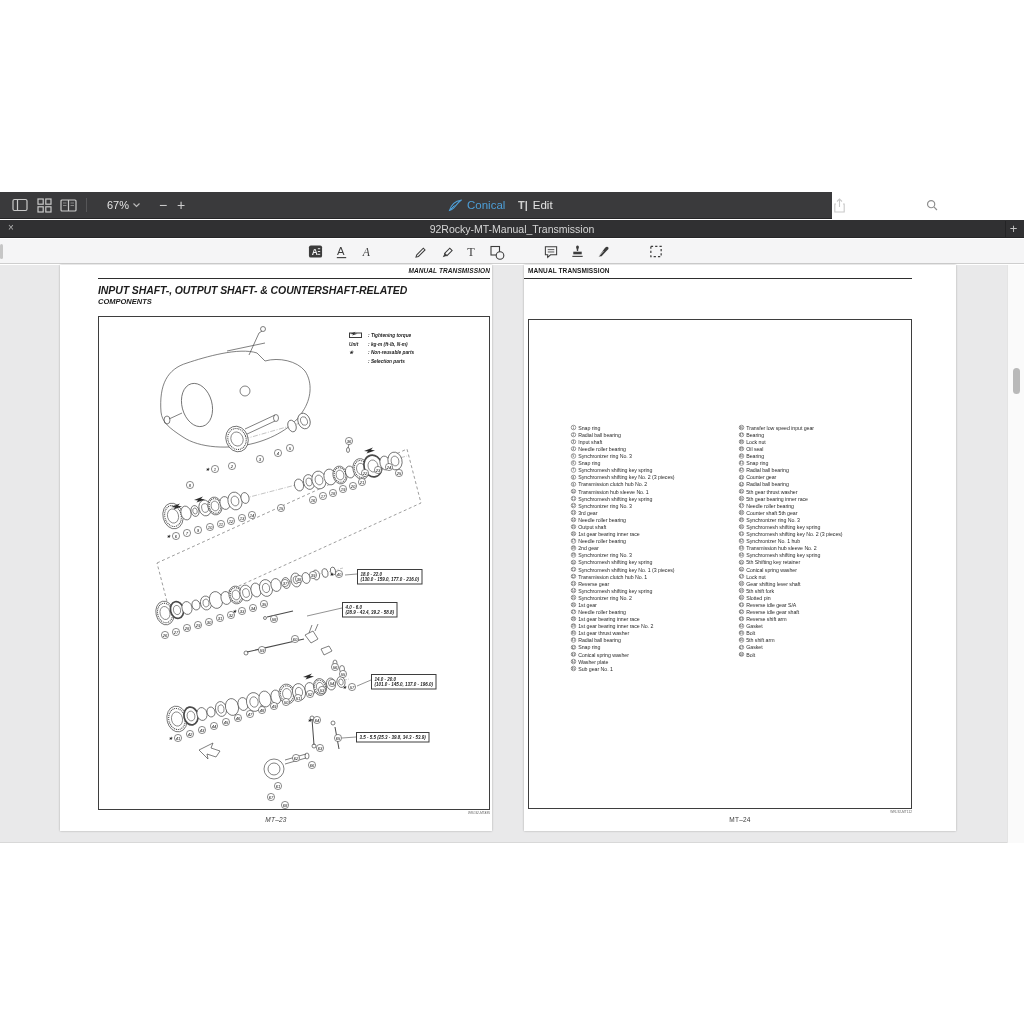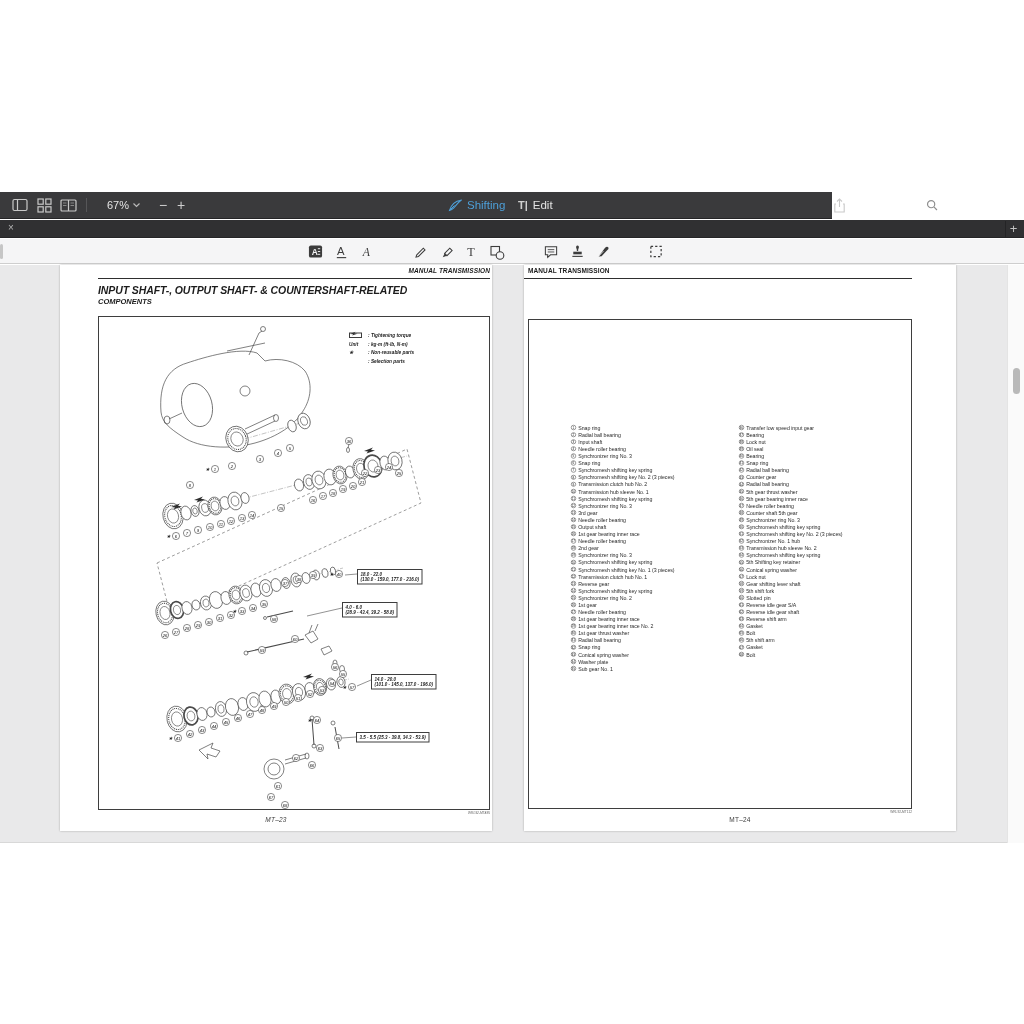--- a/index.html
+++ b/index.html
@@ -111,21 +111,21 @@
         </svg>
     </div>
     <div class="pm" style="margin-left:14px">−</div>
     <div class="pm">+</div>
 
     <div class="annotate-btn">
       <svg width="14" height="13" viewBox="0 0 14 13">
           <path d="M1.5,11.5 C3.5,5 8,1.8 13,1.2 C9.5,3.8 7.6,7.2 5.6,9.2 C4.4,10.4 2.8,11.2 1.5,11.5 Z" fill="none" stroke="#4d9fd8" stroke-width="1.1"></path>
           <line x1="1.5" y1="11.5" x2="6.5" y2="6.5" stroke="#4d9fd8" stroke-width="1"></line>
         </svg>
-      <span>Shifting</span>
+      <span>Conical</span>
     </div>
     <div class="edit-btn">
       <span class="ticon">T|</span>
       <span>Edit</span>
     </div>
 
     <div class="tb-icon share">
       <svg width="13" height="15" viewBox="0 0 13 15">
           <g fill="none" stroke="#c9c9c9" stroke-width="1.1">
             <path d="M3,6 H1.8 V14 H11.2 V6 H10"></path>
@@ -138,20 +138,21 @@
       <svg width="12" height="12" viewBox="0 0 14 14">
           <circle cx="6" cy="6" r="4.2" fill="none" stroke="#8f8f8f" stroke-width="1.4"></circle>
           <line x1="9.2" y1="9.2" x2="12.8" y2="12.8" stroke="#8f8f8f" stroke-width="1.4"></line>
         </svg>
       <input type="text" placeholder="" style="">
     </div>
   </div>
 
   <div class="tabbar">
     <div class="tab-close">×</div>
+    <div class="tab-title">92Rocky-MT-Manual_Transmission</div>
     <div class="tab-add">+</div>
   </div>
 
   <div class="annbar">
     <div class="edge-pill"></div>
 
     <div class="abtn" style="left:306px">
       <svg width="15" height="15" viewBox="0 0 16 16">
           <rect x="1" y="1.5" width="14" height="13" rx="2" fill="#3c3c3c"></rect>
           <text x="4" y="11.5" font-size="9" font-weight="bold" fill="#f5f5f6" font-family="Liberation Sans,sans-serif">A</text>

